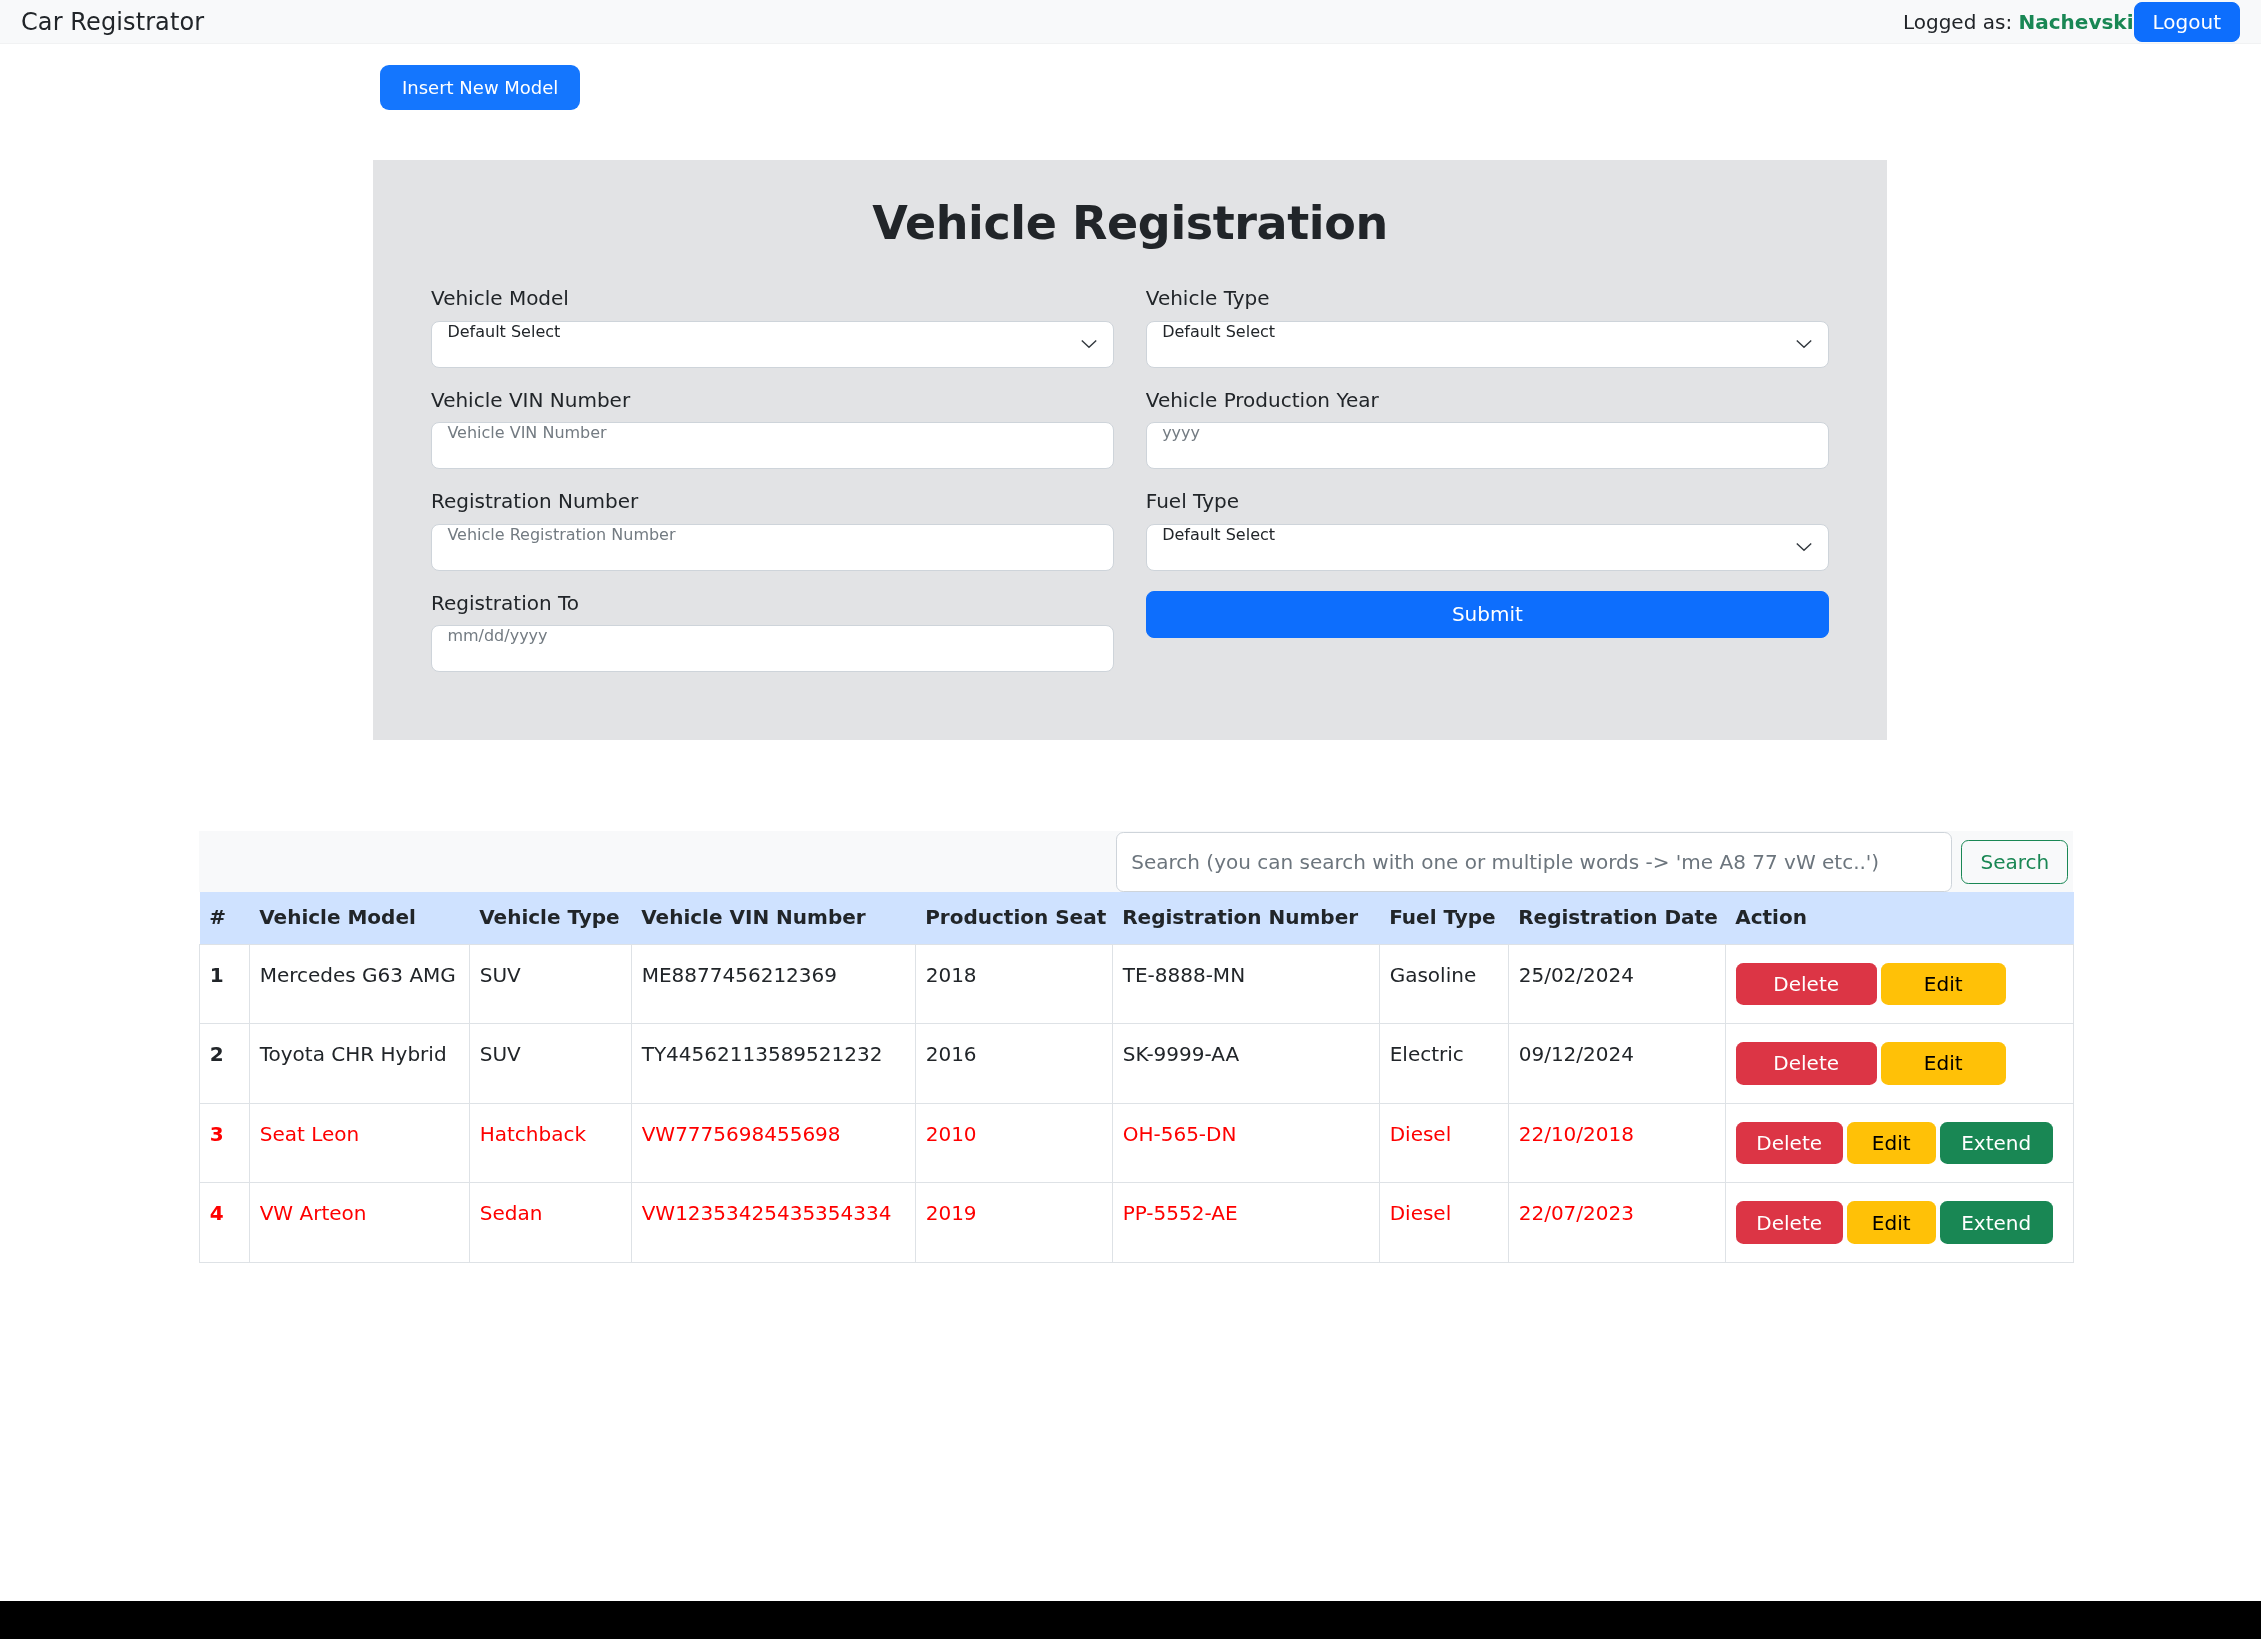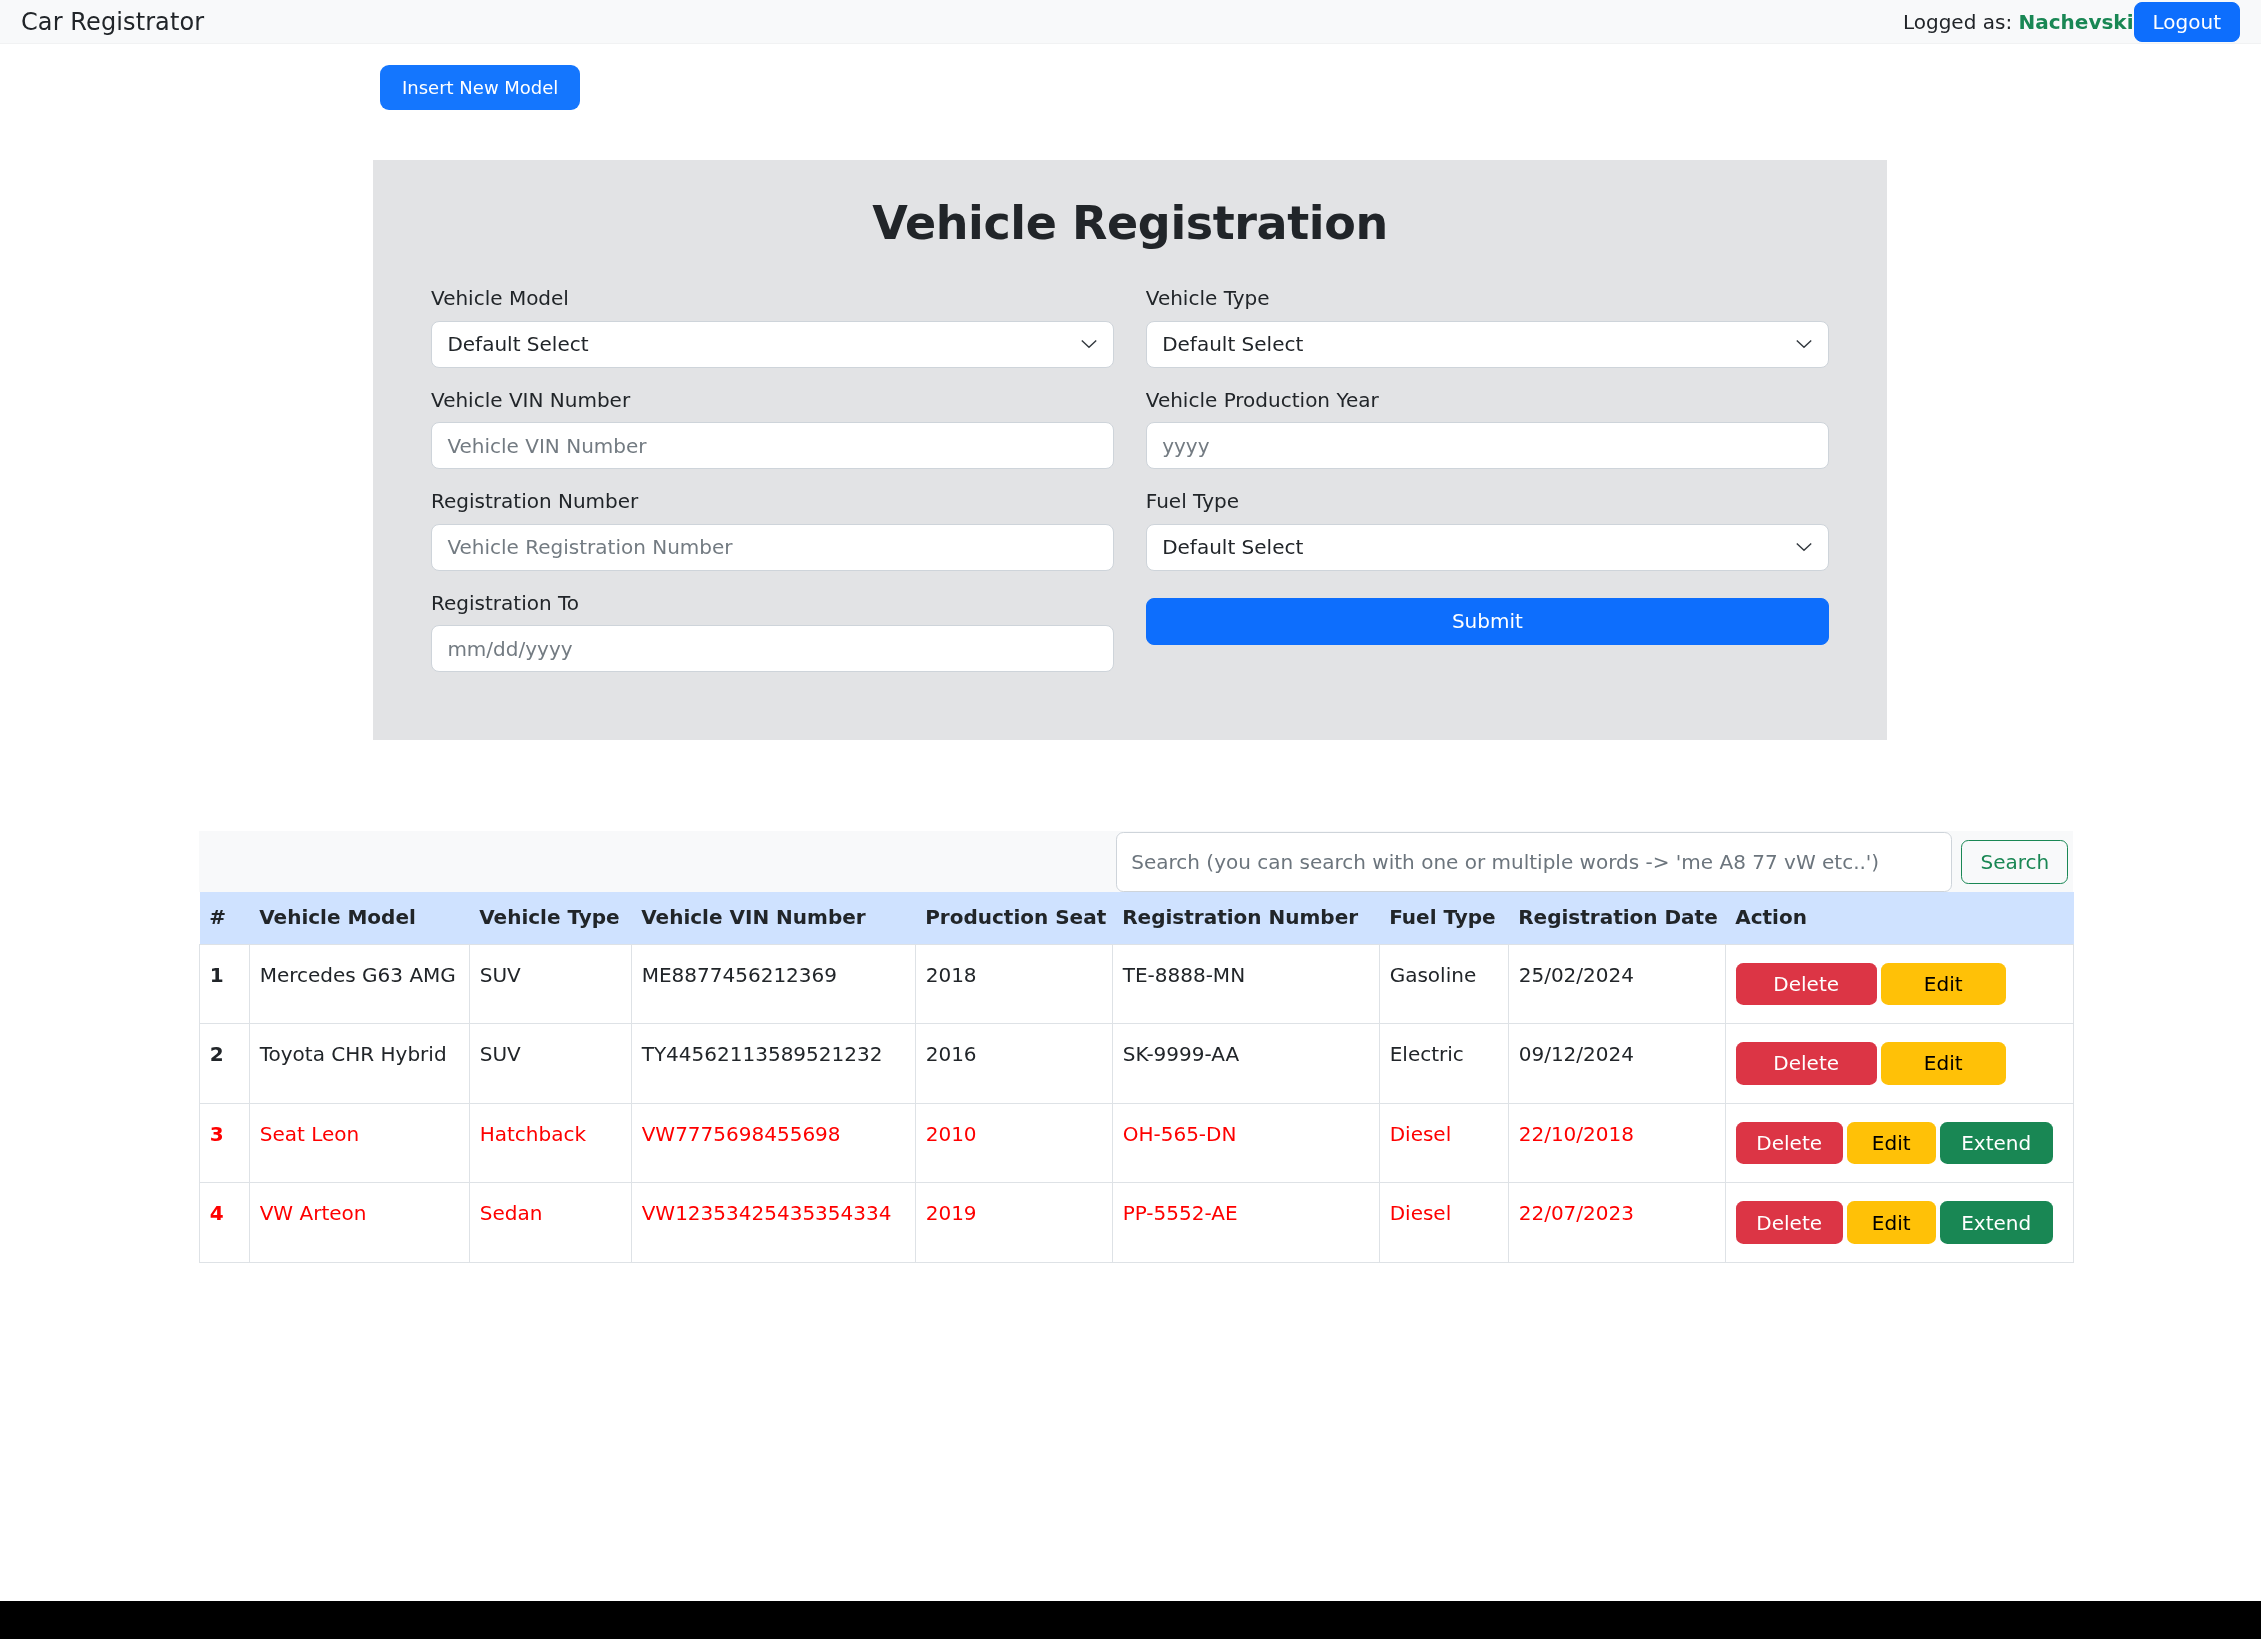--- a/index.html
+++ b/index.html
@@ -99,38 +99,37 @@
     line-height: 1.2;
   }
   .control {
     position: relative;
     width: 100%;
     height: 47px;
     background: #ffffff;
     border: 0.8px solid #ced4da;
     border-radius: 8px;
     display: flex;
-    align-items: center;
     padding: 0 15.4px;
-    font-size: 20px;
+    font-size: 16px;
     color: #212529;
   }
   .control.placeholder-text { color: #737b82; }
   .select-arrow {
     position: absolute;
     right: 16px;
     top: 50%;
     transform: translateY(-50%);
     width: 16px;
     height: 9.7px;
     pointer-events: none;
   }
   .submit-cell {
     display: flex;
-    align-items: center;
+    align-items: flex-start;
     padding-bottom: 20px;
   }
   .btn-submit {
     width: 100%;
     height: 47px;
     background: #0d6efd;
     color: #ffffff;
     border: 0.8px solid #0d6efd;
     border-radius: 8px;
     font-size: 20px;

